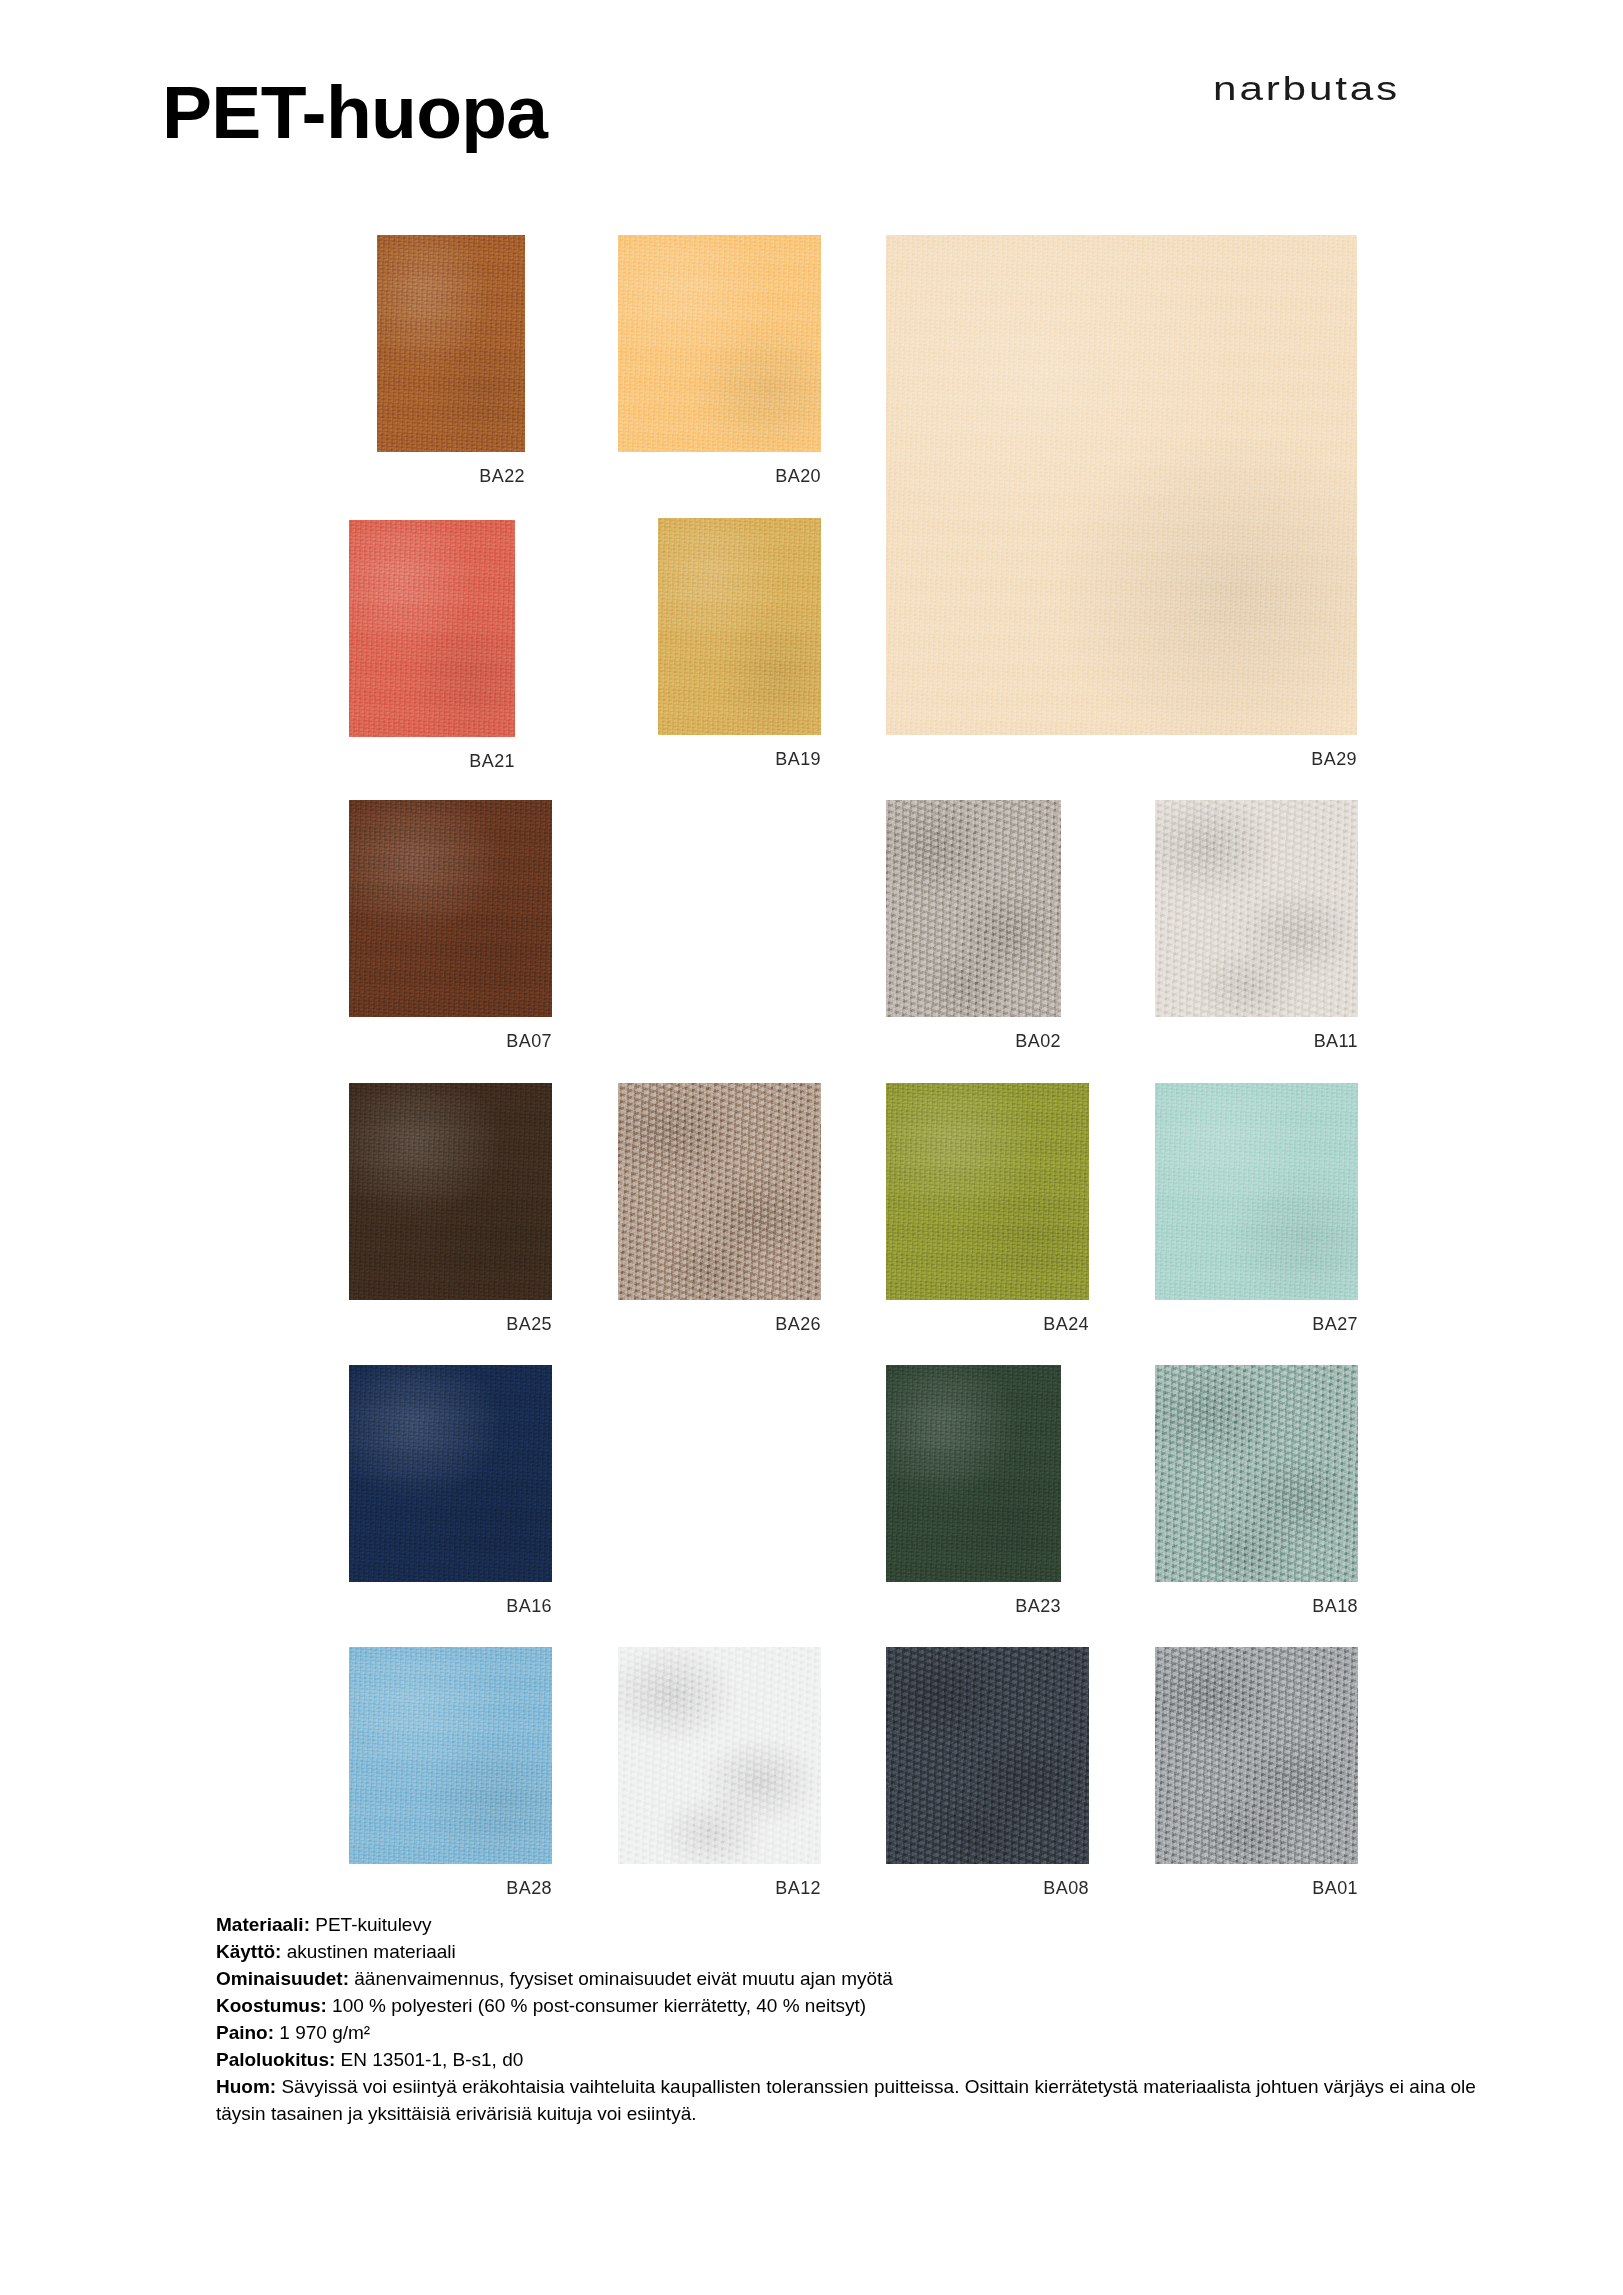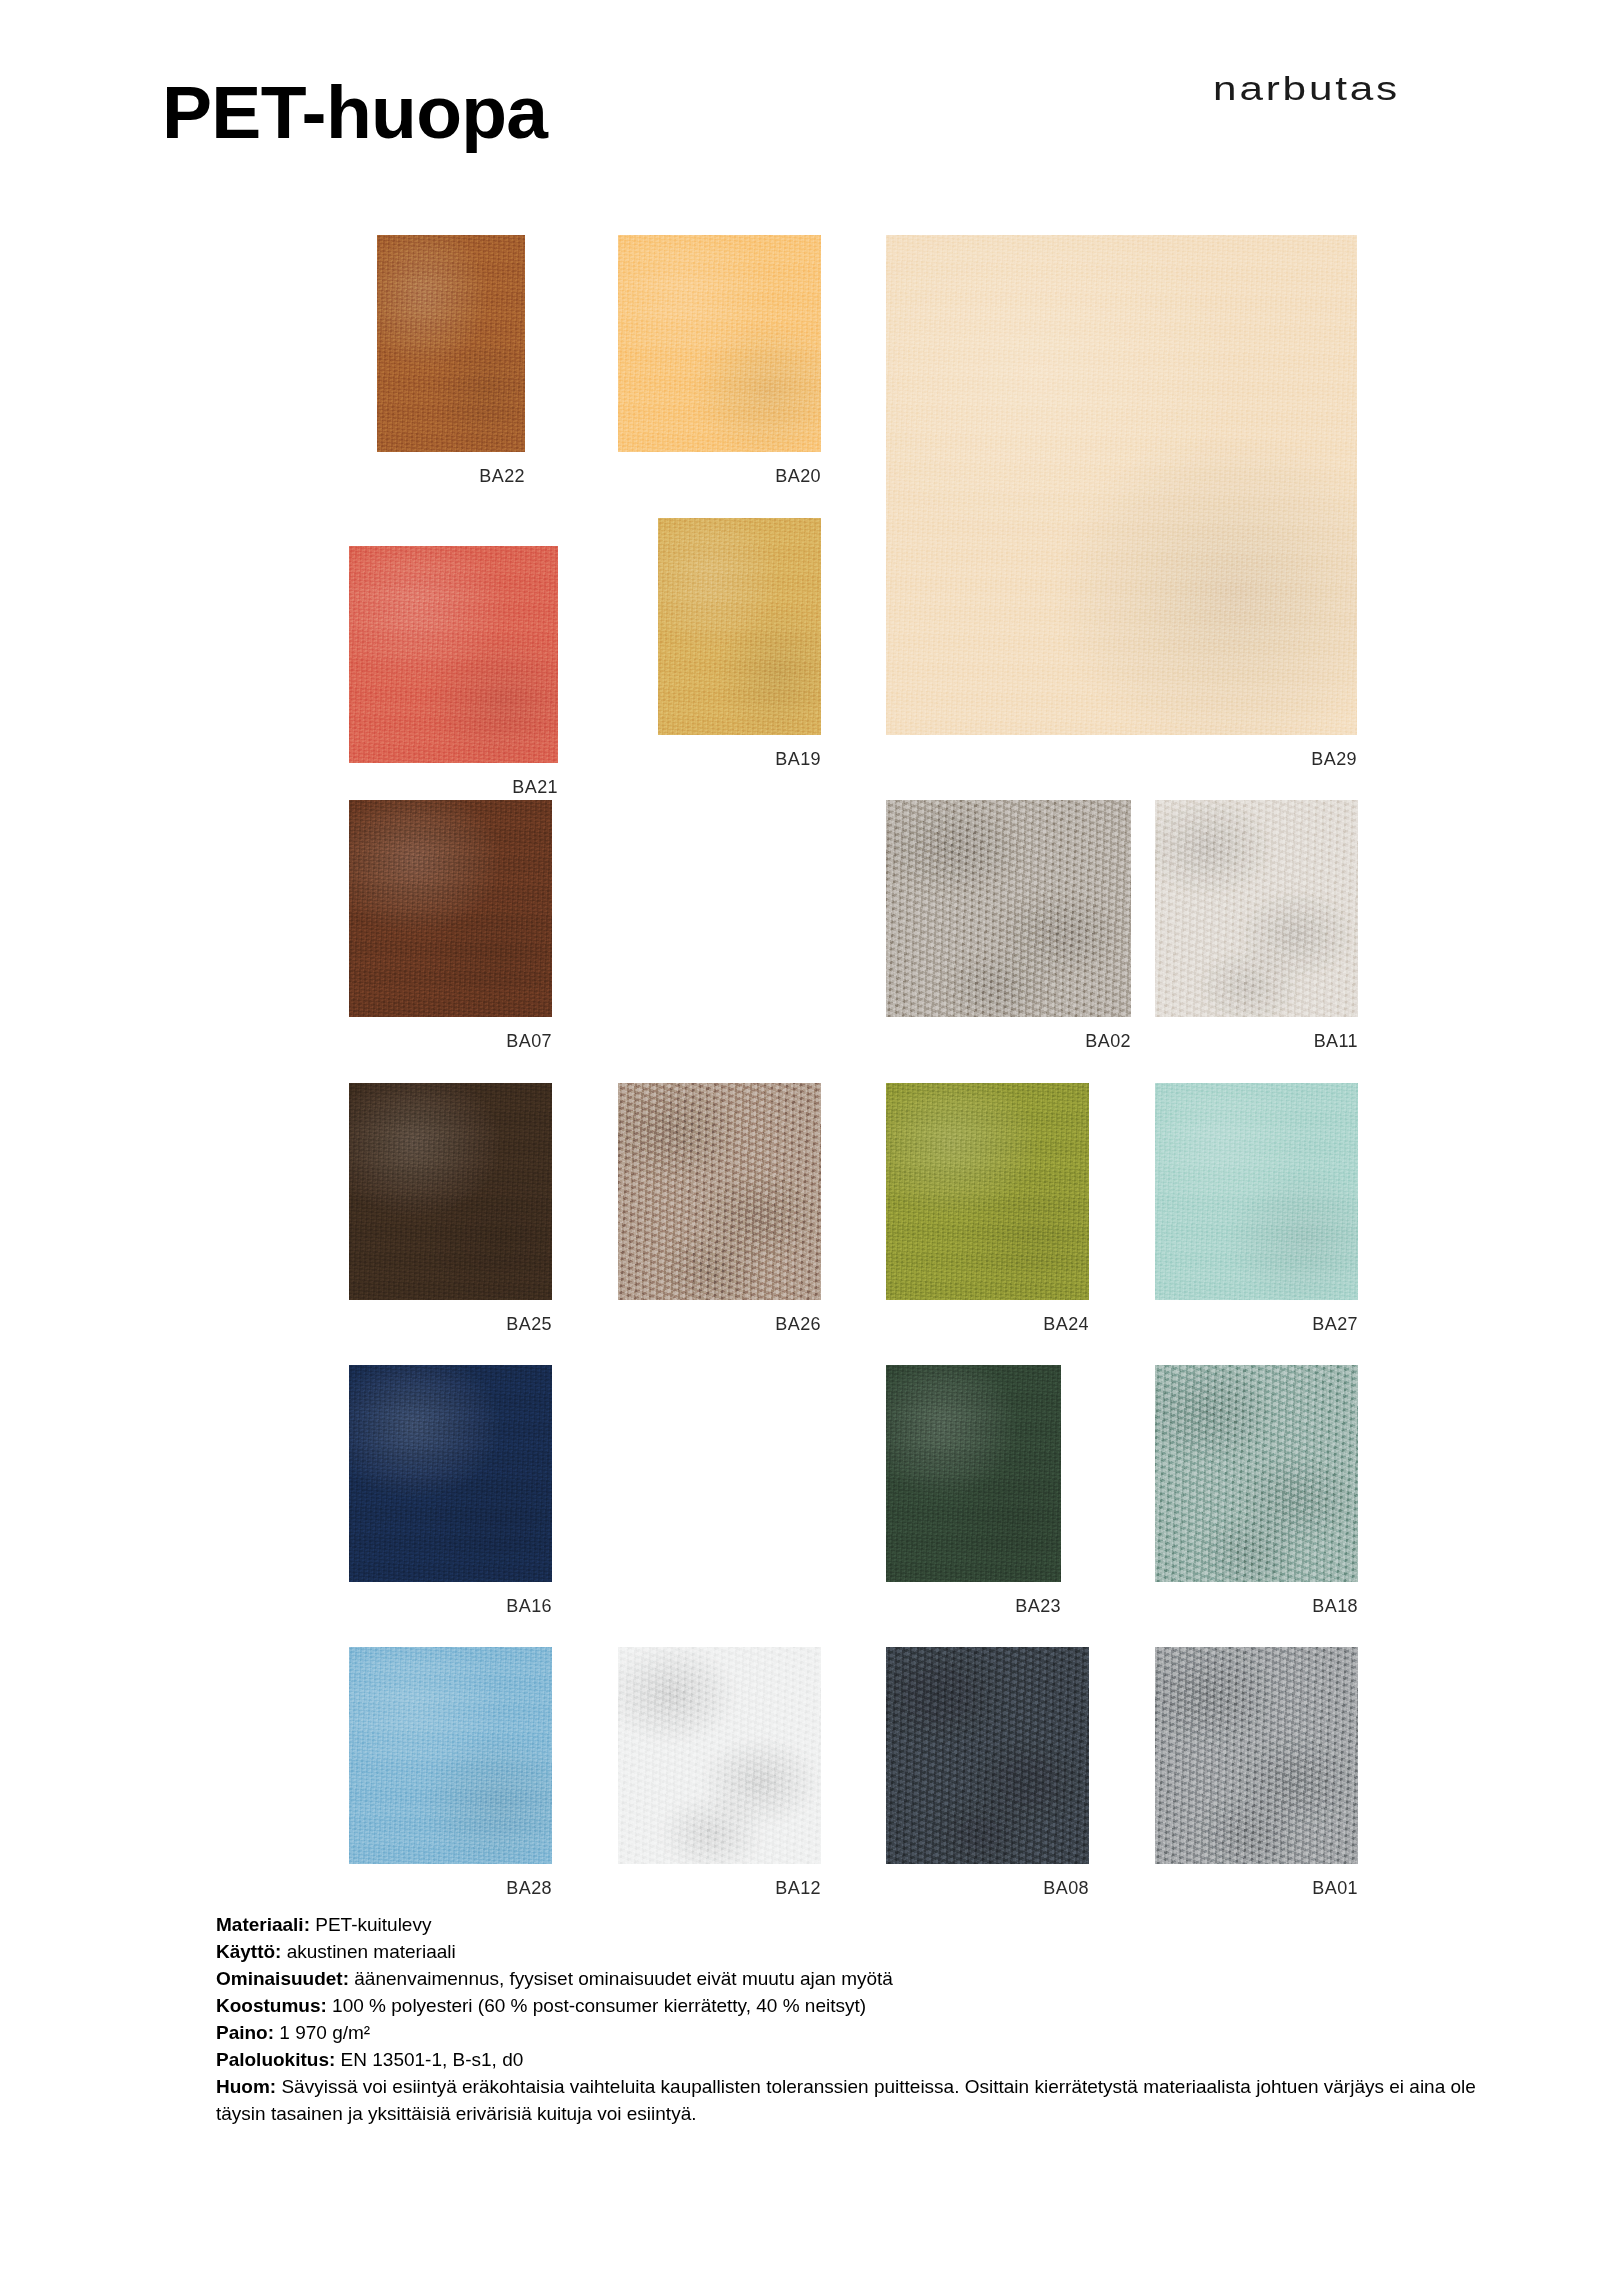--- a/index.html
+++ b/index.html
@@ -102,33 +102,33 @@
       <span class="code">BA22</span>
     </div>
     <div class="swatch" style="left: 618px; top: 235px; width: 203px;">
       <div class="chip" style="--c: #f8c477; --chip-h: 217px;"></div>
       <span class="code">BA20</span>
     </div>
     <div class="swatch" style="left: 886px; top: 235px; width: 471px;">
       <div class="chip" style="--c: #f3ddbe; --chip-h: 500px;"></div>
       <span class="code">BA29</span>
     </div>
-    <div class="swatch" style="left: 349px; top: 546px; width: 209px;">
+    <div class="swatch" style="left: 349px; top: 520px; width: 166px;">
       <div class="chip" style="--c: #d95f4f; --chip-h: 217px;"></div>
       <span class="code">BA21</span>
     </div>
     <div class="swatch" style="left: 618px; top: 518px; width: 203px; padding-left: 40px;">
       <div class="chip" style="--c: #d6ac58; --chip-h: 217px;"></div>
       <span class="code">BA19</span>
     </div>
     <div class="swatch" style="left: 349px; top: 800px; width: 203px;">
       <div class="chip" style="--c: #60341f; --chip-h: 217px;"></div>
       <span class="code">BA07</span>
     </div>
-    <div class="swatch" style="left: 886px; top: 800px; width: 245px;">
+    <div class="swatch" style="left: 886px; top: 800px; width: 175px;">
       <div class="chip mottled" style="--c: #a8a096; --chip-h: 217px;"></div>
       <span class="code">BA02</span>
     </div>
     <div class="swatch" style="left: 1155px; top: 800px; width: 203px;">
       <div class="chip mottled" style="--c: #dbd5cd; --chip-h: 217px;"></div>
       <span class="code">BA11</span>
     </div>
     <div class="swatch" style="left: 349px; top: 1083px; width: 203px;">
       <div class="chip" style="--c: #3a2a1d; --chip-h: 217px;"></div>
       <span class="code">BA25</span>

